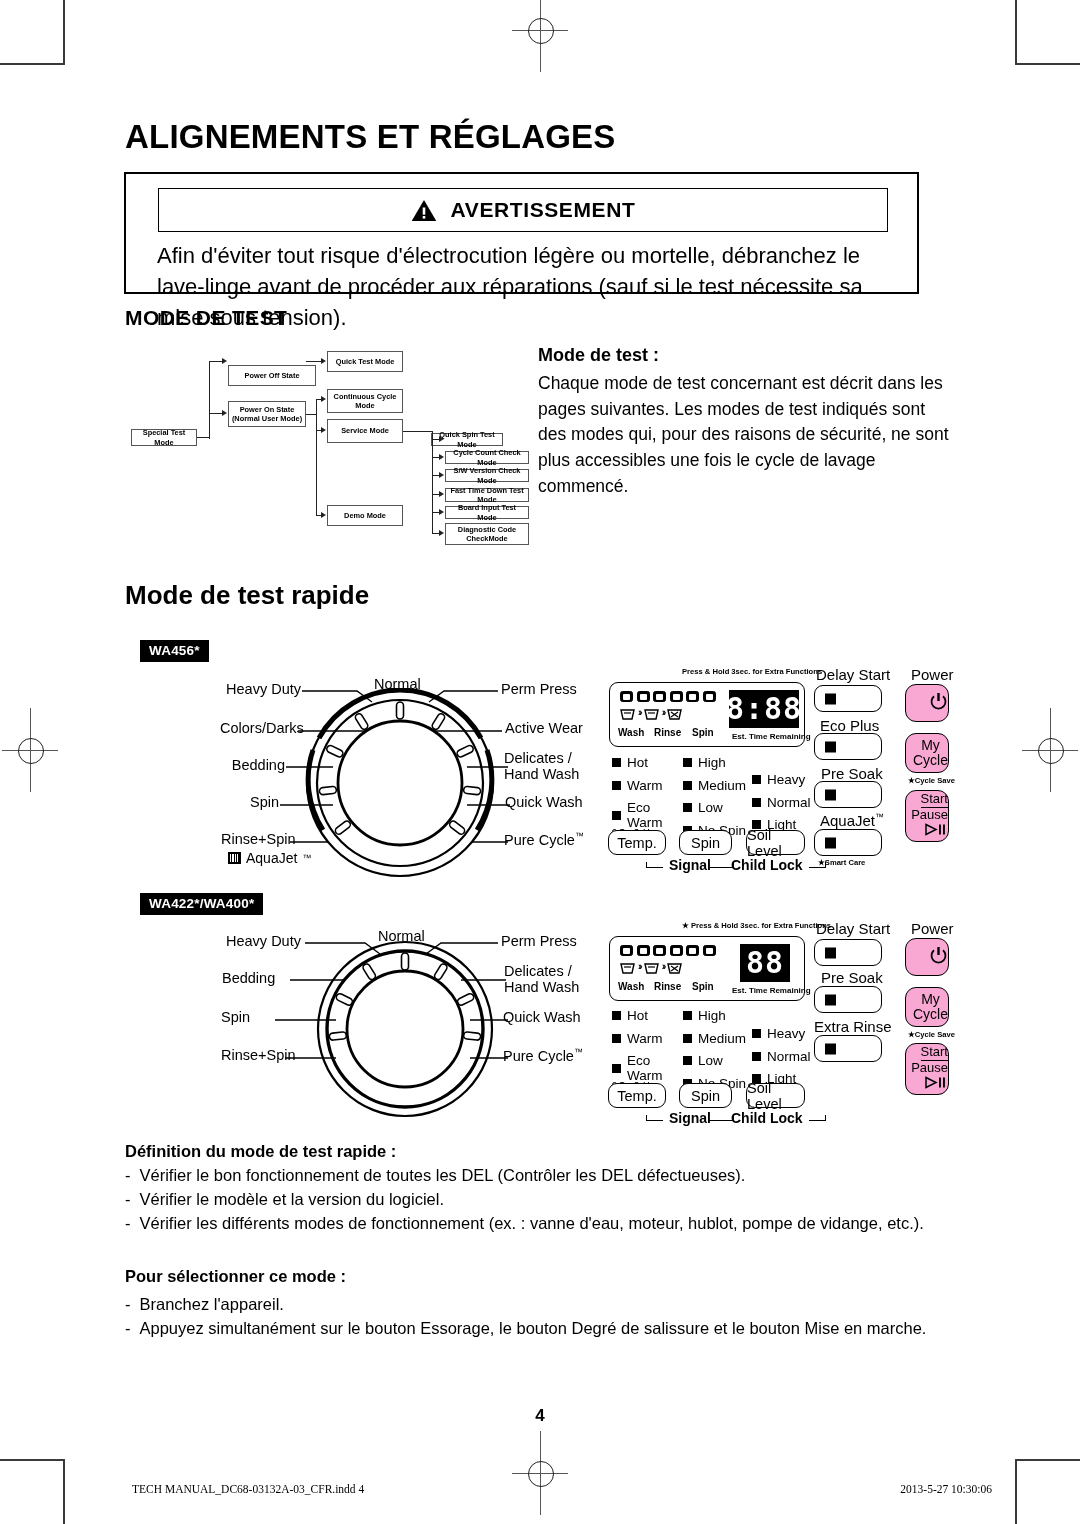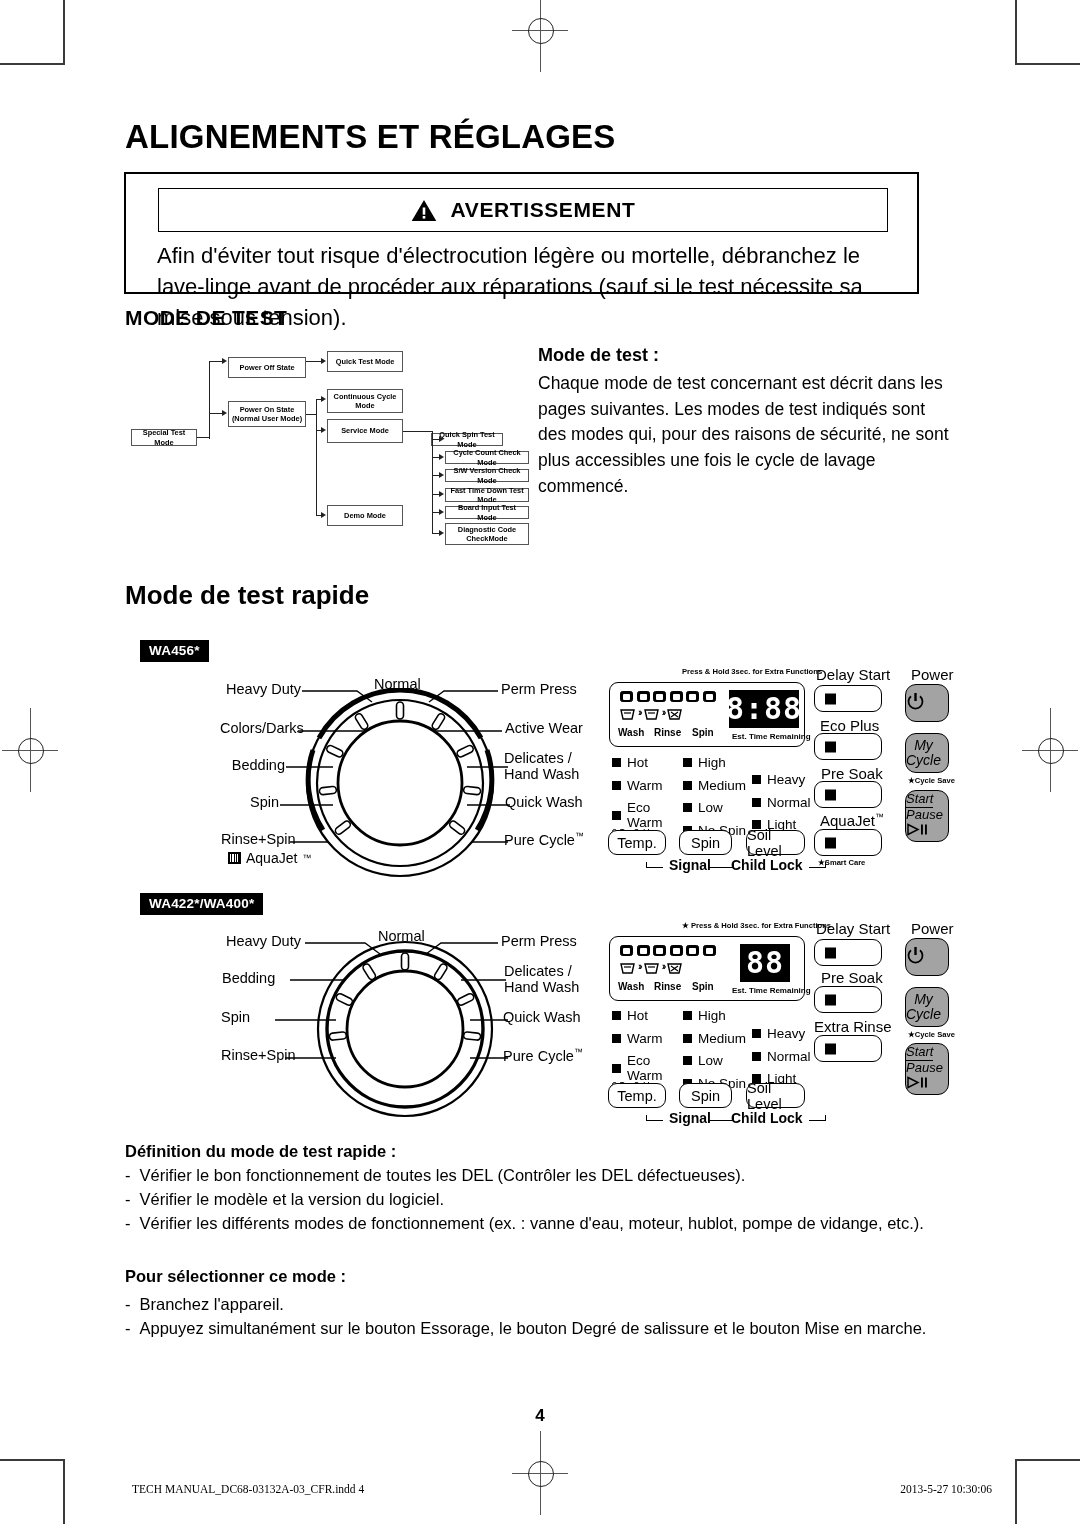--- a/index.html
+++ b/index.html
@@ -123,22 +123,22 @@
   .brace .br{width:16px;height:5px;border-right:1.2px solid #000;border-bottom:1.2px solid #000;}
 
   .fbtn{
     position:absolute;border:1.7px solid #000;border-radius:9px;box-sizing:border-box;background:#fff;
   }
   .fbtn .sq{position:absolute;left:10px;top:50%;transform:translateY(-50%);width:11px;height:11px;background:#000;}
   .fbtn-label{position:absolute;font-size:15px;white-space:nowrap;}
   .smallnote{position:absolute;font-size:7.6px;font-weight:bold;white-space:nowrap;}
 
   .rbtn{
-    position:absolute;border:1.7px solid #000;border-radius:11px;box-sizing:border-box;background:#a3a3a3;
-    display:flex;flex-direction:column;align-items:flex-start;justify-content:center;font-size:14px;line-height:1.1;font-style:italic;
+    position:absolute;border:1.7px solid #000;border-radius:11px;box-sizing:border-box;background:#f9a8d4;
+    display:flex;flex-direction:column;align-items:flex-end;justify-content:center;font-size:14px;line-height:1.1;
   }
 
   
   .bt{position:absolute;font-size:16.5px;line-height:1.45;}
   .bt-h{font-weight:bold;font-size:16.5px;}
   .li{display:flex;gap:9px;align-items:flex-start;}
   .li .d{flex:0 0 auto;}
 
   
   .pagenum{position:absolute;left:0;right:0;top:1406px;text-align:center;font-size:17px;font-weight:bold;}
@@ -194,21 +194,21 @@
       <span class="lbl">AVERTISSEMENT</span>
     </div>
     <div class="warnbody">Afin d'éviter tout risque d'électrocution légère ou mortelle, débranchez le lave-linge avant de procéder aux réparations (sauf si le test nécessite sa mise sous tension).</div>
   </div>
 
   <div class="h2">MODE DE TEST</div>
 
   <div class="flow">
     <div class="fbox" style="left:3px;top:84px;width:66px;height:17px;">Special Test Mode</div>
 
-    <div class="fbox" style="left:100px;top:12px;width:78px;height:21px;">Power Off State</div>
+    <div class="fbox" style="left:100px;top:20px;width:88px;height:21px;">Power Off State</div>
     <div class="fbox" style="left:100px;top:56px;width:78px;height:26px;white-space:pre-line;">Power On State
 (Normal User Mode)</div>
 
     <div class="fbox" style="left:199px;top:6px;width:76px;height:21px;">Quick Test Mode</div>
 
     <div class="fbox" style="left:199px;top:44px;width:76px;height:24px;white-space:pre-line;">Continuous Cycle
 Mode</div>
     <div class="fbox" style="left:199px;top:74px;width:76px;height:24px;">Service Mode</div>
     <div class="fbox" style="left:199px;top:160px;width:76px;height:21px;">Demo Mode</div>
 

